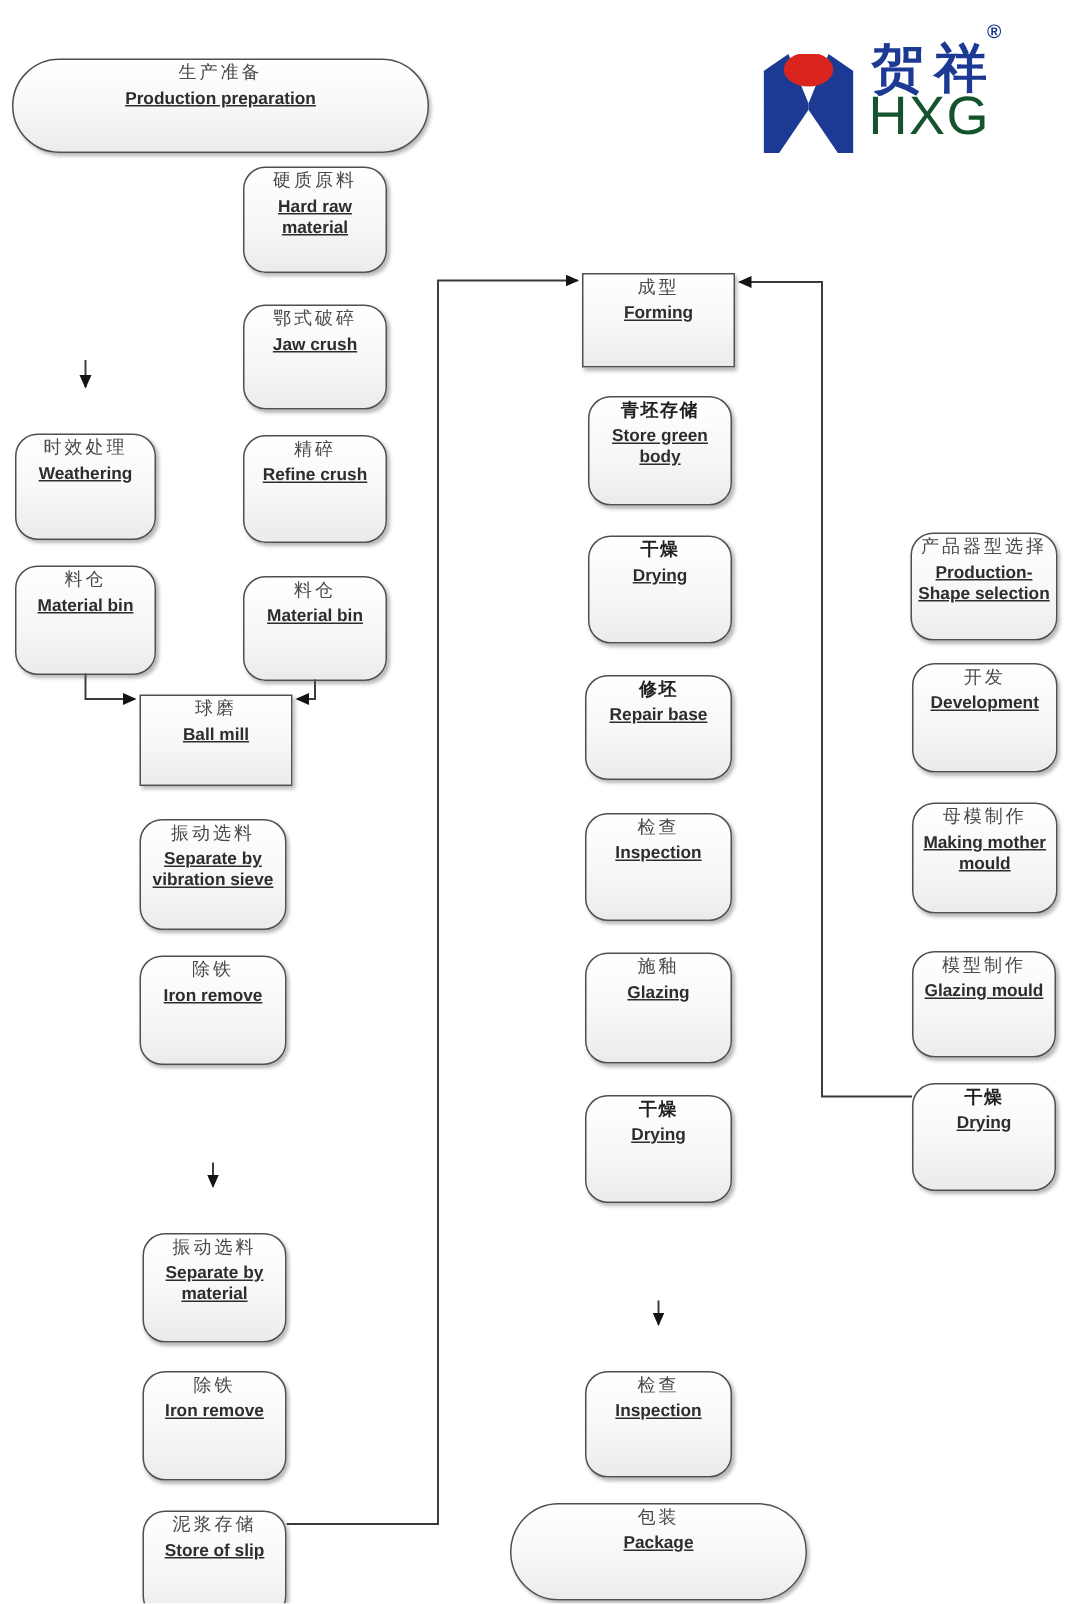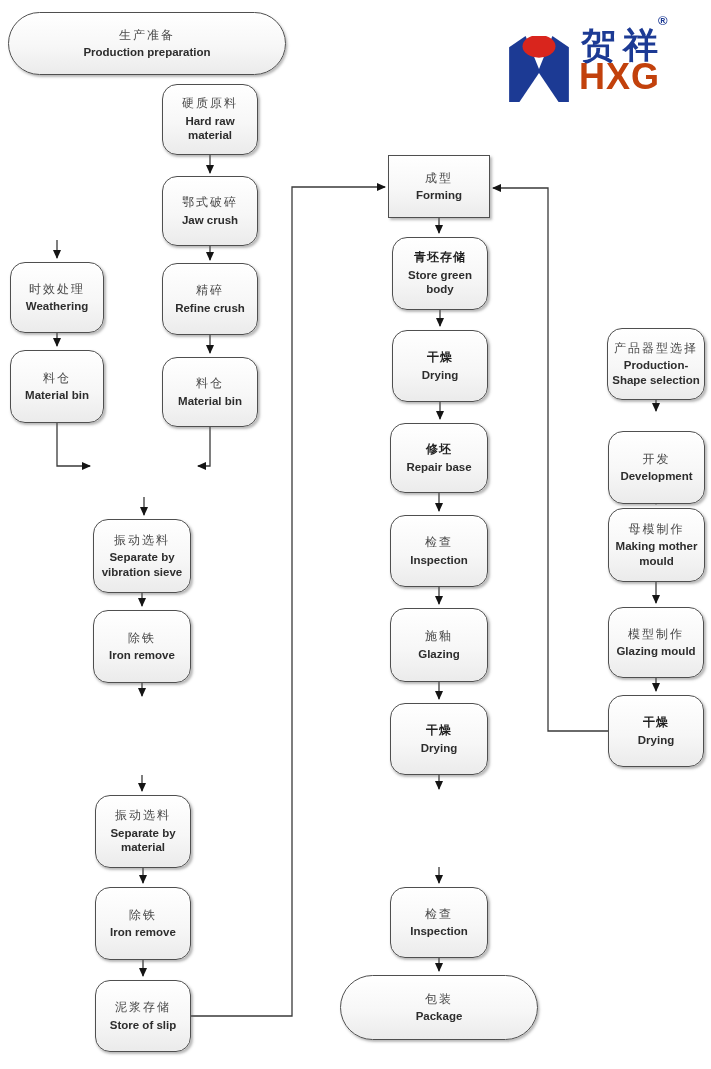--- a/index.html
+++ b/index.html
@@ -3,41 +3,42 @@
 <meta charset="utf-8">
 <style>
   html,body{margin:0;padding:0;background:#fff;}
   #canvas{
     position:relative;width:711px;height:1069px;background:#ffffff;overflow:hidden;
     font-family:"Liberation Sans", sans-serif;
   }
   #wires{position:absolute;left:0;top:0;z-index:1;}
   .node{
     position:absolute;z-index:2;box-sizing:border-box;
-    display:flex;flex-direction:column;align-items:center;justify-content:center;
-    text-align:center;padding:13px 4px;
+    display:flex;flex-direction:column;align-items:center;
+    text-align:center;padding:1px 4px;
     border:1.4px solid #4f4f4f;border-radius:15px;
     background:linear-gradient(180deg,#ffffff 0%,#f7f7f7 55%,#ebebeb 100%);
     box-shadow:1.5px 2px 2.5px rgba(100,100,100,0.45);
+    margin-top:27px;
   }
   .node .zh{font-size:12px;color:#4a4a4a;letter-spacing:2px;line-height:1.3;}
-  .node .en{font-size:11.5px;color:#2d2d2d;font-weight:bold;line-height:1.25;margin-top:2px;}
+  .node .en{font-size:11.5px;color:#2d2d2d;font-weight:bold;line-height:1.25;margin-top:2px;text-decoration:underline;}
   .node.bold .zh{font-weight:bold;color:#1f1f1f;letter-spacing:1px;}
   .node.rect{border-radius:0;}
   .node.pill{border-radius:34px;}
   .logo-mark{position:absolute;left:509px;top:36px;z-index:3;}
   .brand-zh{
     position:absolute;left:577px;top:22px;width:92px;z-index:3;
     font-size:35px;font-weight:bold;color:#1c3a94;letter-spacing:7px;
     font-family:"Liberation Serif", serif;white-space:nowrap;text-align:center;
   }
   .brand-reg{position:absolute;left:658px;top:13px;z-index:3;font-size:13px;color:#1c3a94;font-weight:bold;}
   .brand-en{
     position:absolute;left:579px;top:59px;z-index:3;
-    font-size:36px;font-weight:700;color:#c2410c;letter-spacing:1px;line-height:1;
+    font-size:36px;font-weight:400;color:#14532d;letter-spacing:1px;line-height:1;
   }
 </style>
 </head>
 <body>
 
 <div id="canvas">
 
   <svg id="wires" width="711" height="1069" viewBox="0 0 711 1069">
     <defs>
       <marker id="arw" markerWidth="10" markerHeight="10" refX="8" refY="4" orient="auto" markerUnits="userSpaceOnUse">
@@ -100,20 +101,24 @@
 
   <div class="node" style="left:10px;top:262px;width:94px;height:71px">
     <span class="zh">时效处理</span>
     <span class="en">Weathering</span>
   </div>
   <div class="node" style="left:10px;top:350px;width:94px;height:73px">
     <span class="zh">料仓</span>
     <span class="en">Material bin</span>
   </div>
 
+  <div class="node rect" style="left:93px;top:436px;width:102px;height:61px">
+    <span class="zh">球磨</span>
+    <span class="en">Ball mill</span>
+  </div>
 
   <div class="node" style="left:93px;top:519px;width:98px;height:74px">
     <span class="zh">振动选料</span>
     <span class="en">Separate by vibration sieve</span>
   </div>
   <div class="node" style="left:93px;top:610px;width:98px;height:73px">
     <span class="zh">除铁</span>
     <span class="en">Iron remove</span>
   </div>
   <div class="node" style="left:95px;top:795px;width:96px;height:73px">
@@ -163,21 +168,21 @@
   </div>
   <div class="node pill" style="left:340px;top:975px;width:198px;height:65px">
     <span class="zh">包装</span>
     <span class="en">Package</span>
   </div>
 
   <div class="node" style="left:607px;top:328px;width:98px;height:72px">
     <span class="zh">产品器型选择</span>
     <span class="en">Production-Shape selection</span>
   </div>
-  <div class="node" style="left:608px;top:431px;width:97px;height:73px">
+  <div class="node" style="left:608px;top:415px;width:97px;height:73px">
     <span class="zh">开发</span>
     <span class="en">Development</span>
   </div>
   <div class="node" style="left:608px;top:508px;width:97px;height:74px">
     <span class="zh">母模制作</span>
     <span class="en">Making mother mould</span>
   </div>
   <div class="node" style="left:608px;top:607px;width:96px;height:71px">
     <span class="zh">模型制作</span>
     <span class="en">Glazing mould</span>

